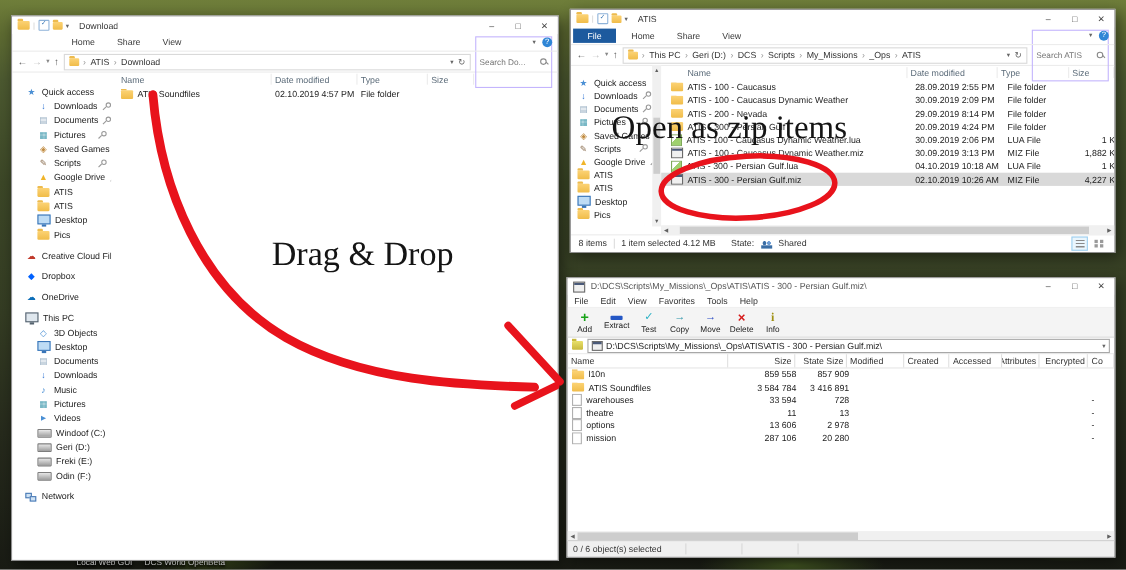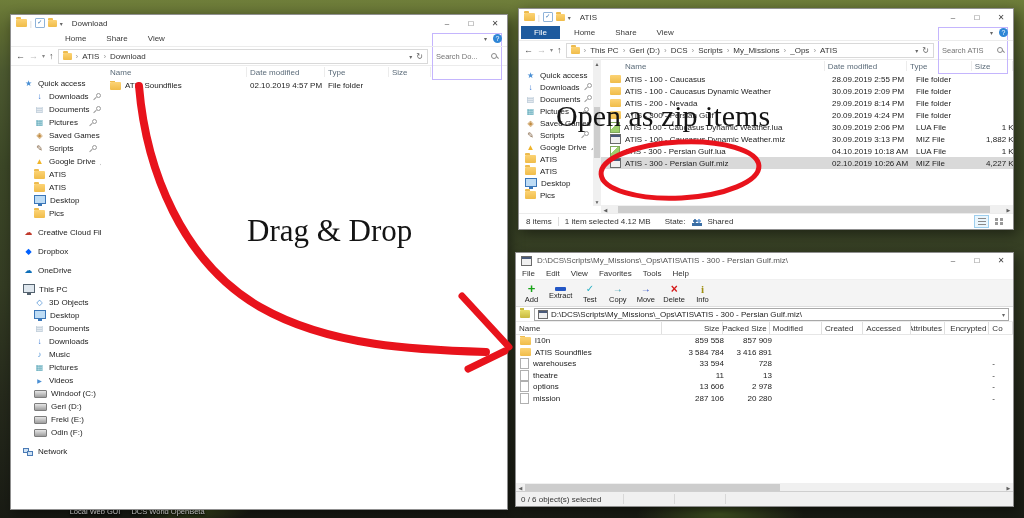--- a/index.html
+++ b/index.html
@@ -645,21 +645,21 @@
       <span class="ic-up-folder"></span>
       <div class="zcombo">
         <span class="ic-miz" style="width:8px;height:7px;"></span>
         <span class="zpath">D:\DCS\Scripts\My_Missions\_Ops\ATIS\ATIS - 300 - Persian Gulf.miz\</span>
         <span class="chev" style="margin-left:auto;">▾</span>
       </div>
     </div>
     <div class="zhdr">
       <span class="hcell col-name">Name</span>
       <span class="hcell col-size r" style="justify-content:flex-end;">Size</span>
-      <span class="hcell col-packed r" style="justify-content:flex-end;">Packed Size</span>
+      <span class="hcell col-packed r" style="justify-content:flex-end;">State Size</span>
       <span class="hcell col-mod">Modified</span>
       <span class="hcell col-created">Created</span>
       <span class="hcell col-acc">Accessed</span>
       <span class="hcell col-attr r" style="justify-content:flex-end;">Attributes</span>
       <span class="hcell col-enc r" style="justify-content:flex-end;">Encrypted</span>
       <span class="hcell col-co">Co</span>
     </div>
     <div>
       <div class="row zrow">
           <span class="cell namecell col-name" style="padding-left:4px;">

